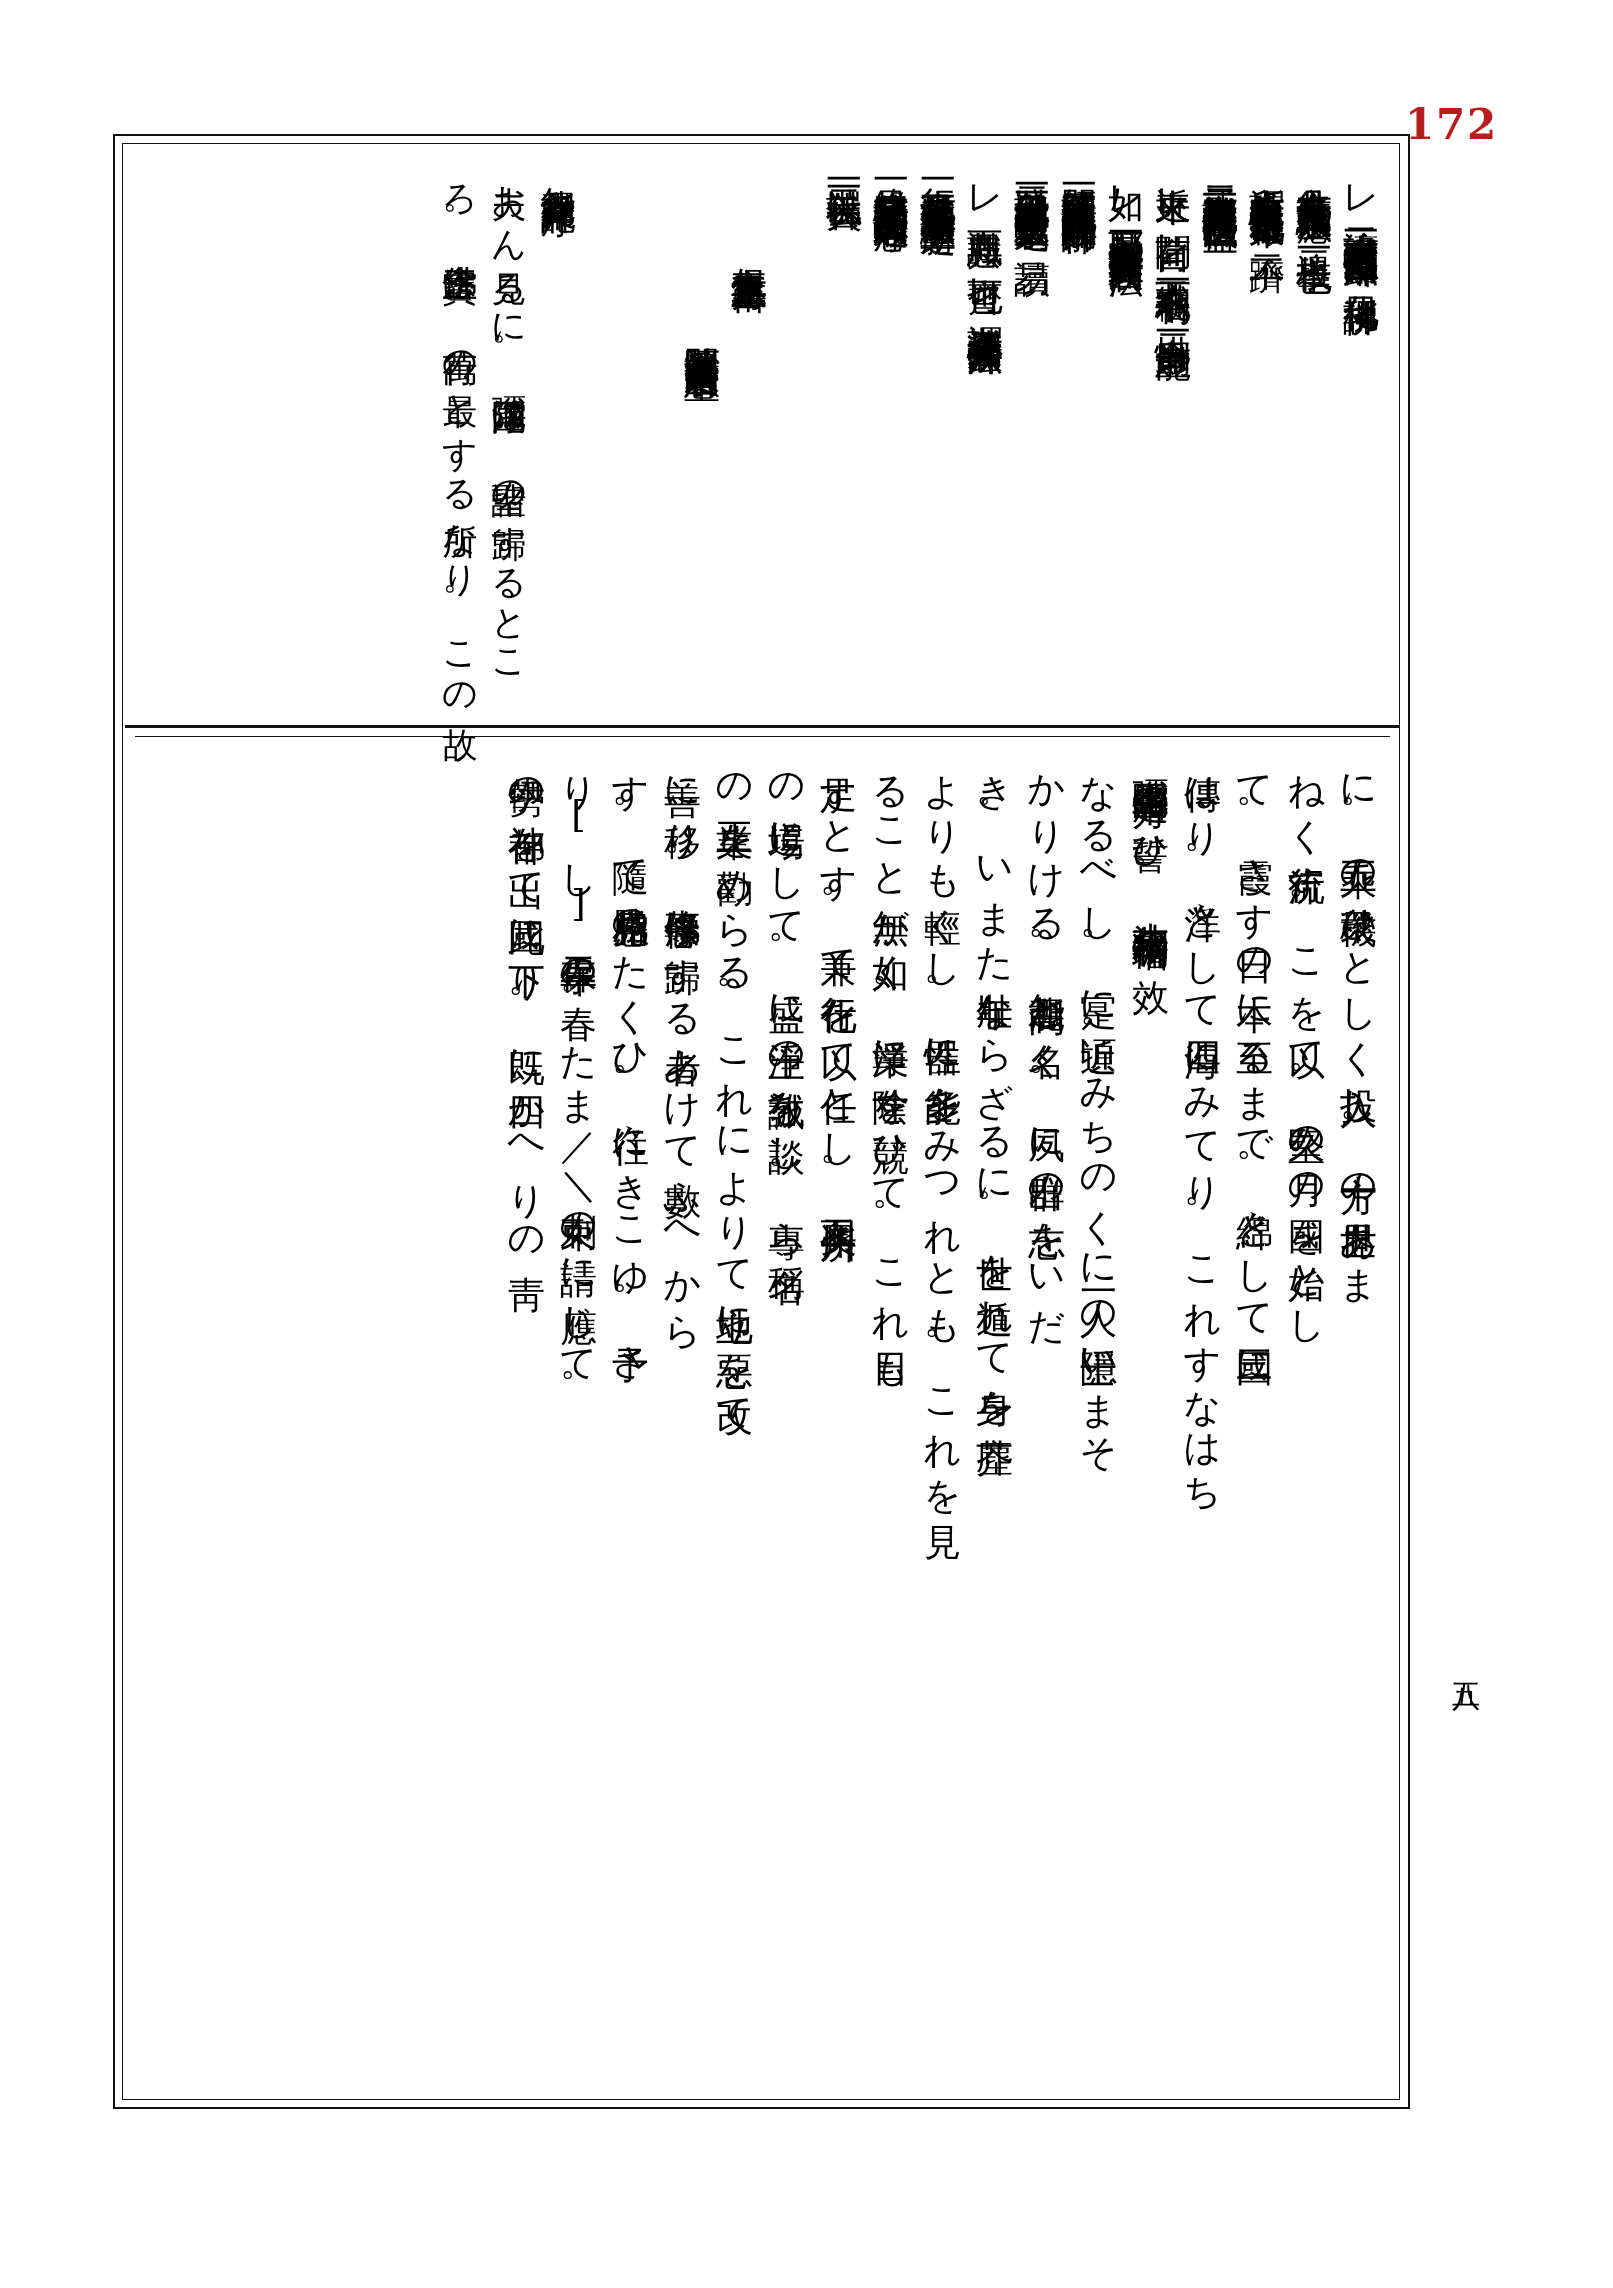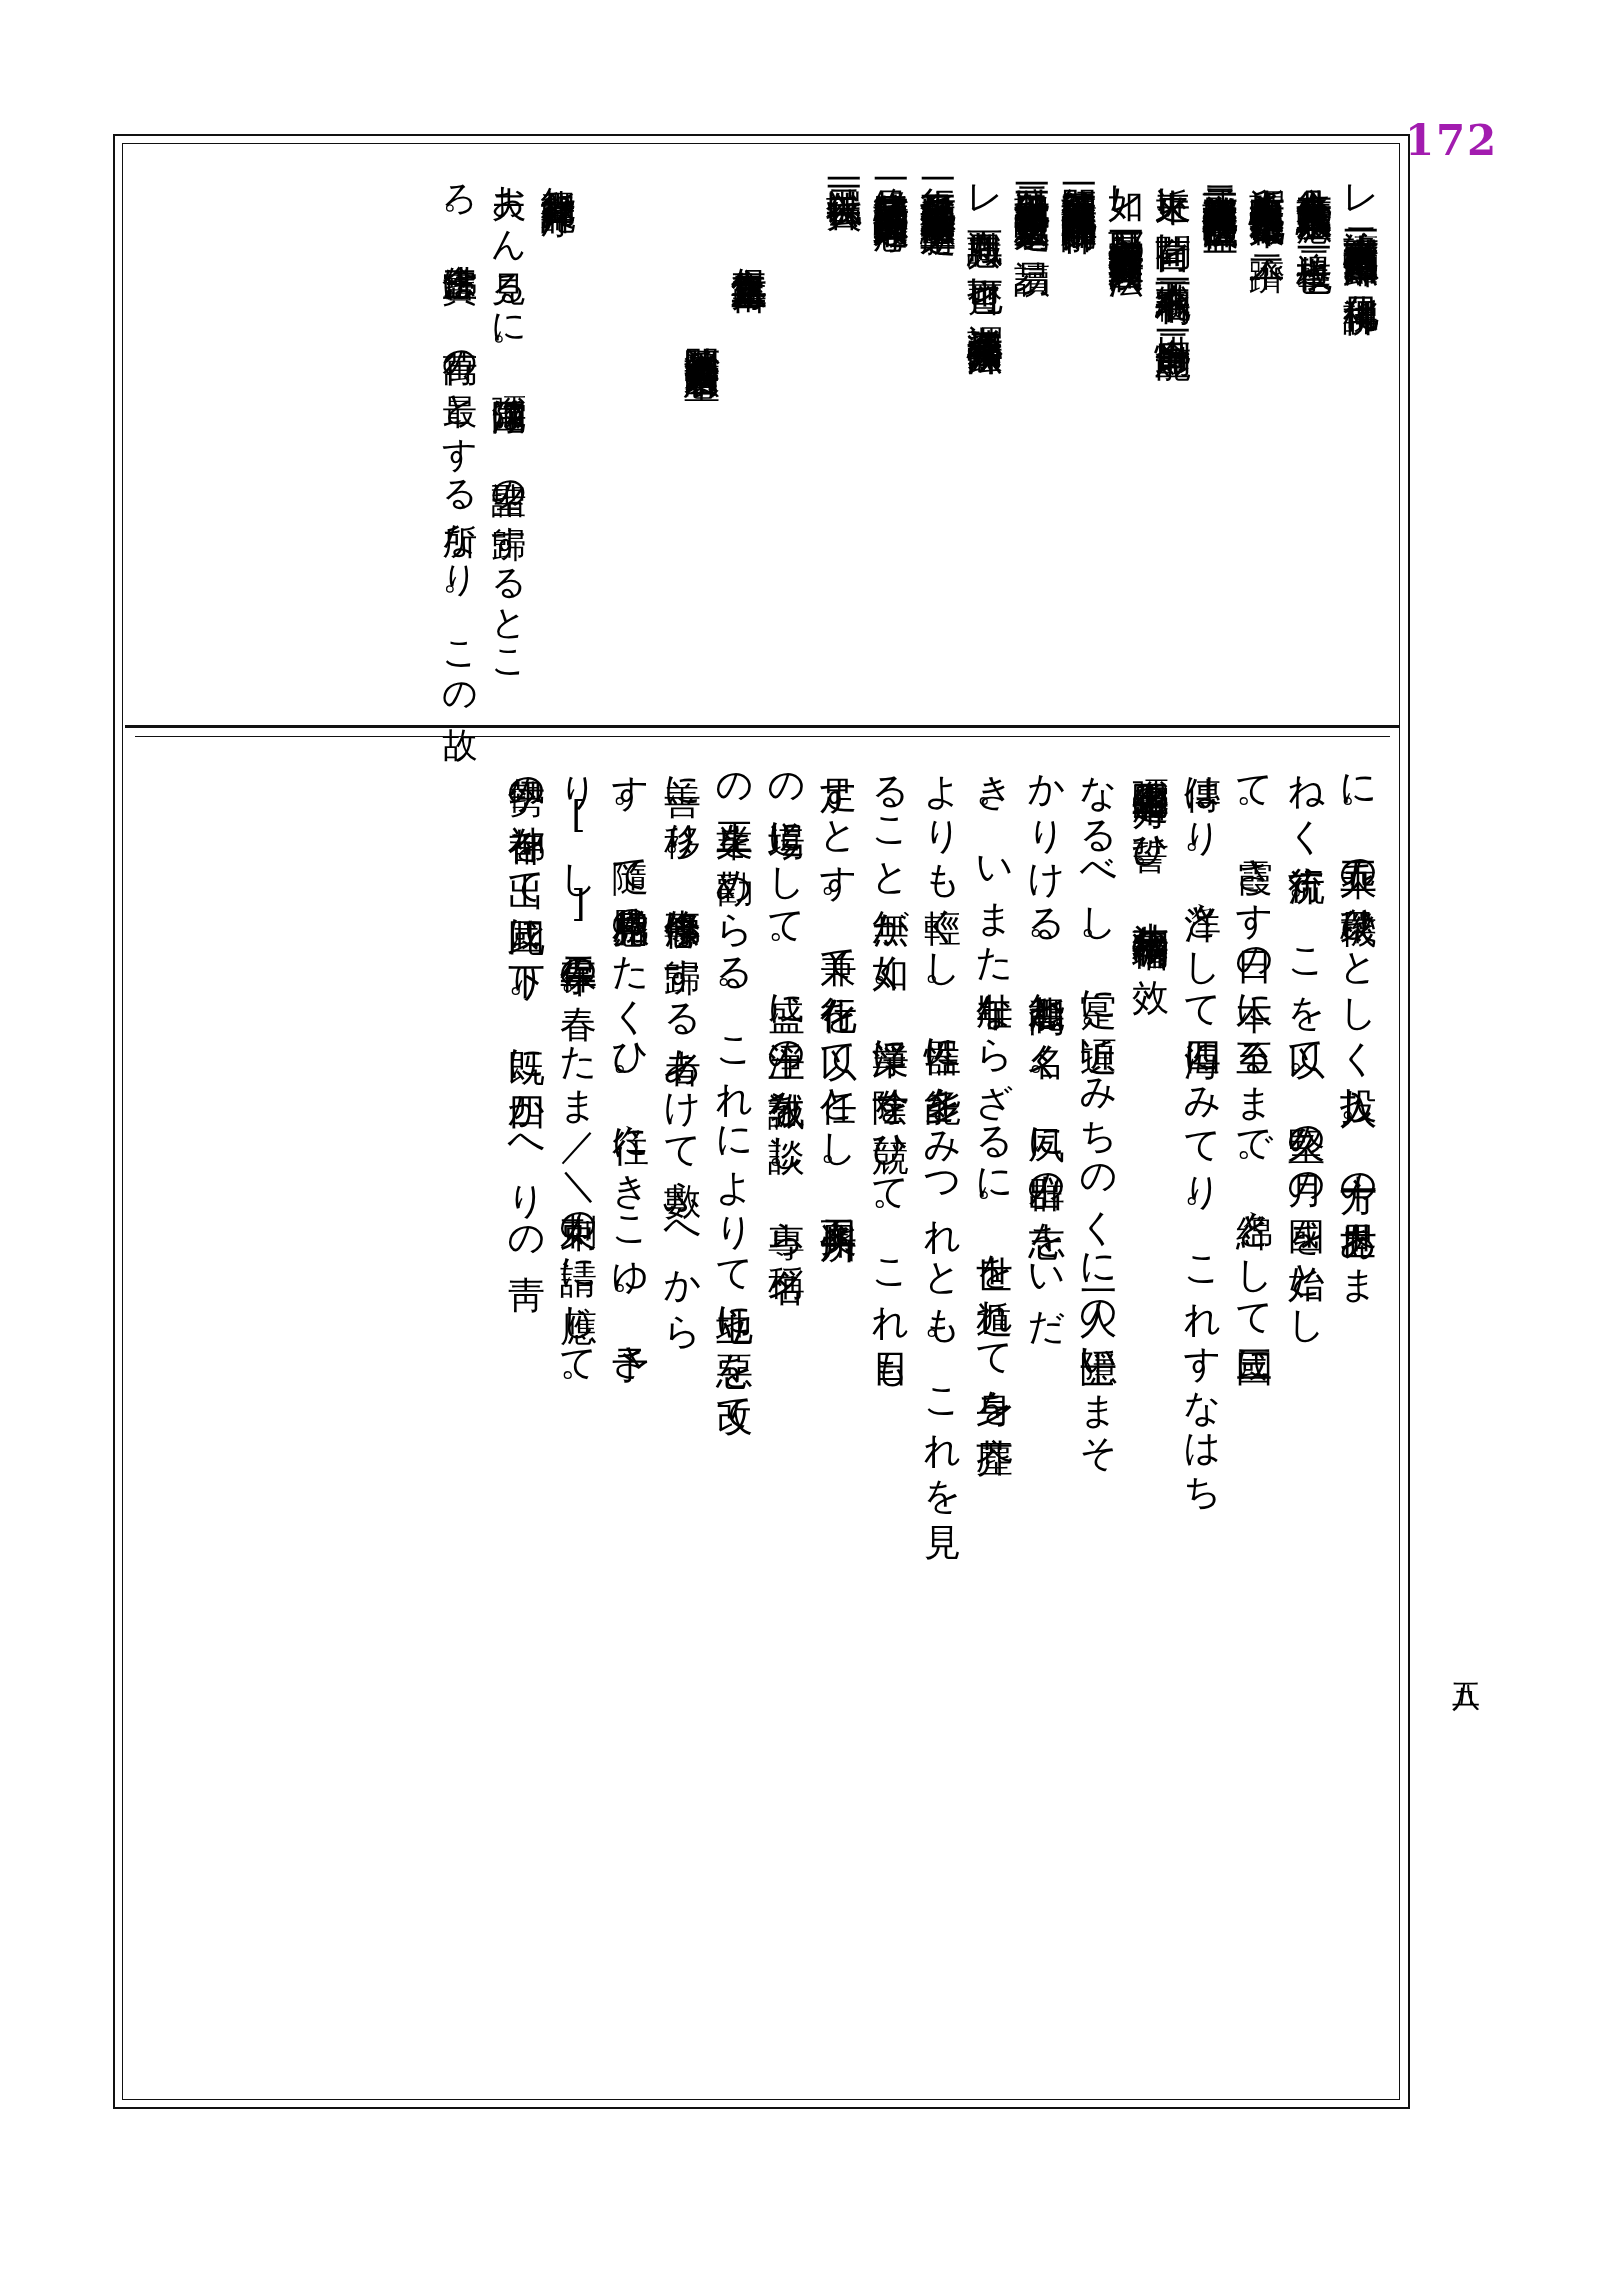--- a/index.html
+++ b/index.html
@@ -11,27 +11,27 @@
     width: 1613px;
     height: 2289px;
     font-family: "DejaVu Serif", "Liberation Serif", serif;
     position: relative;
     overflow: hidden;
   }
 
   
   .page-number-top {
     position: absolute;
-    top: 120px;
+    top: 104px;
     right: 115px;
     font-family: "DejaVu Serif", "Liberation Serif", serif;
     font-weight: 700;
     font-size: 42px;
     letter-spacing: 1.8px;
-    color: #a21caf;
+    color: #b91c1c;
     line-height: 1;
   }
 
   
   .page-number-side {
     position: absolute;
     top: 1661px;
     left: 1451px;
     font-size: 28px;
     line-height: 1.05;

